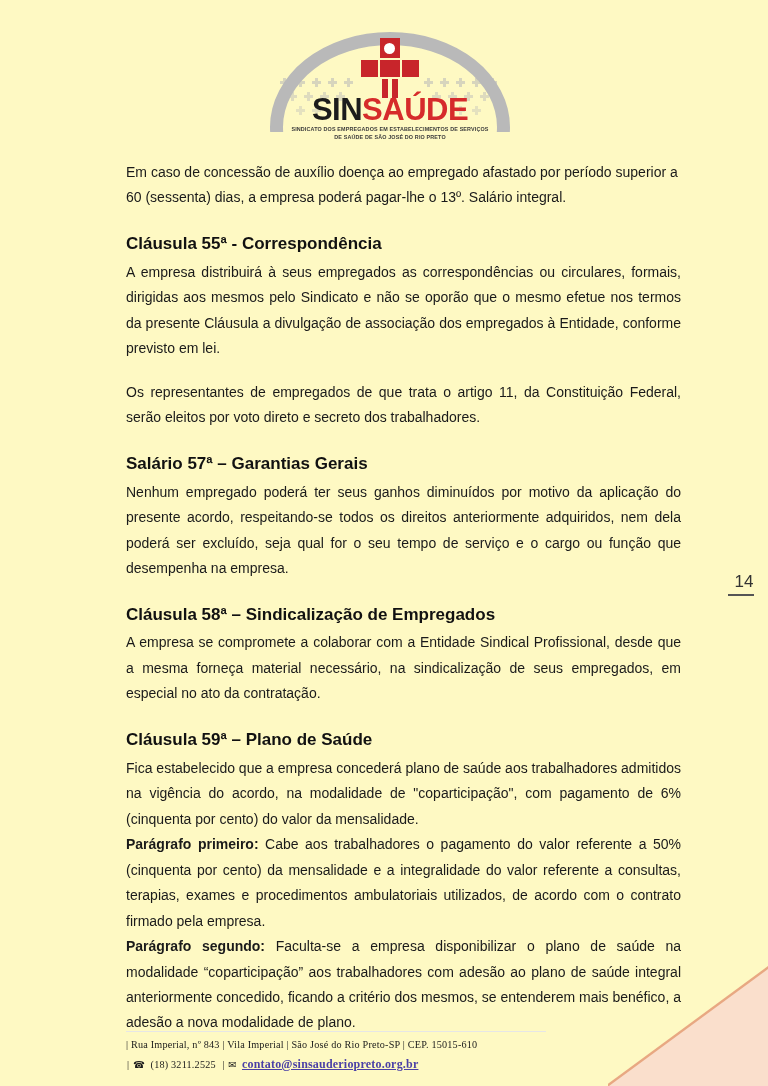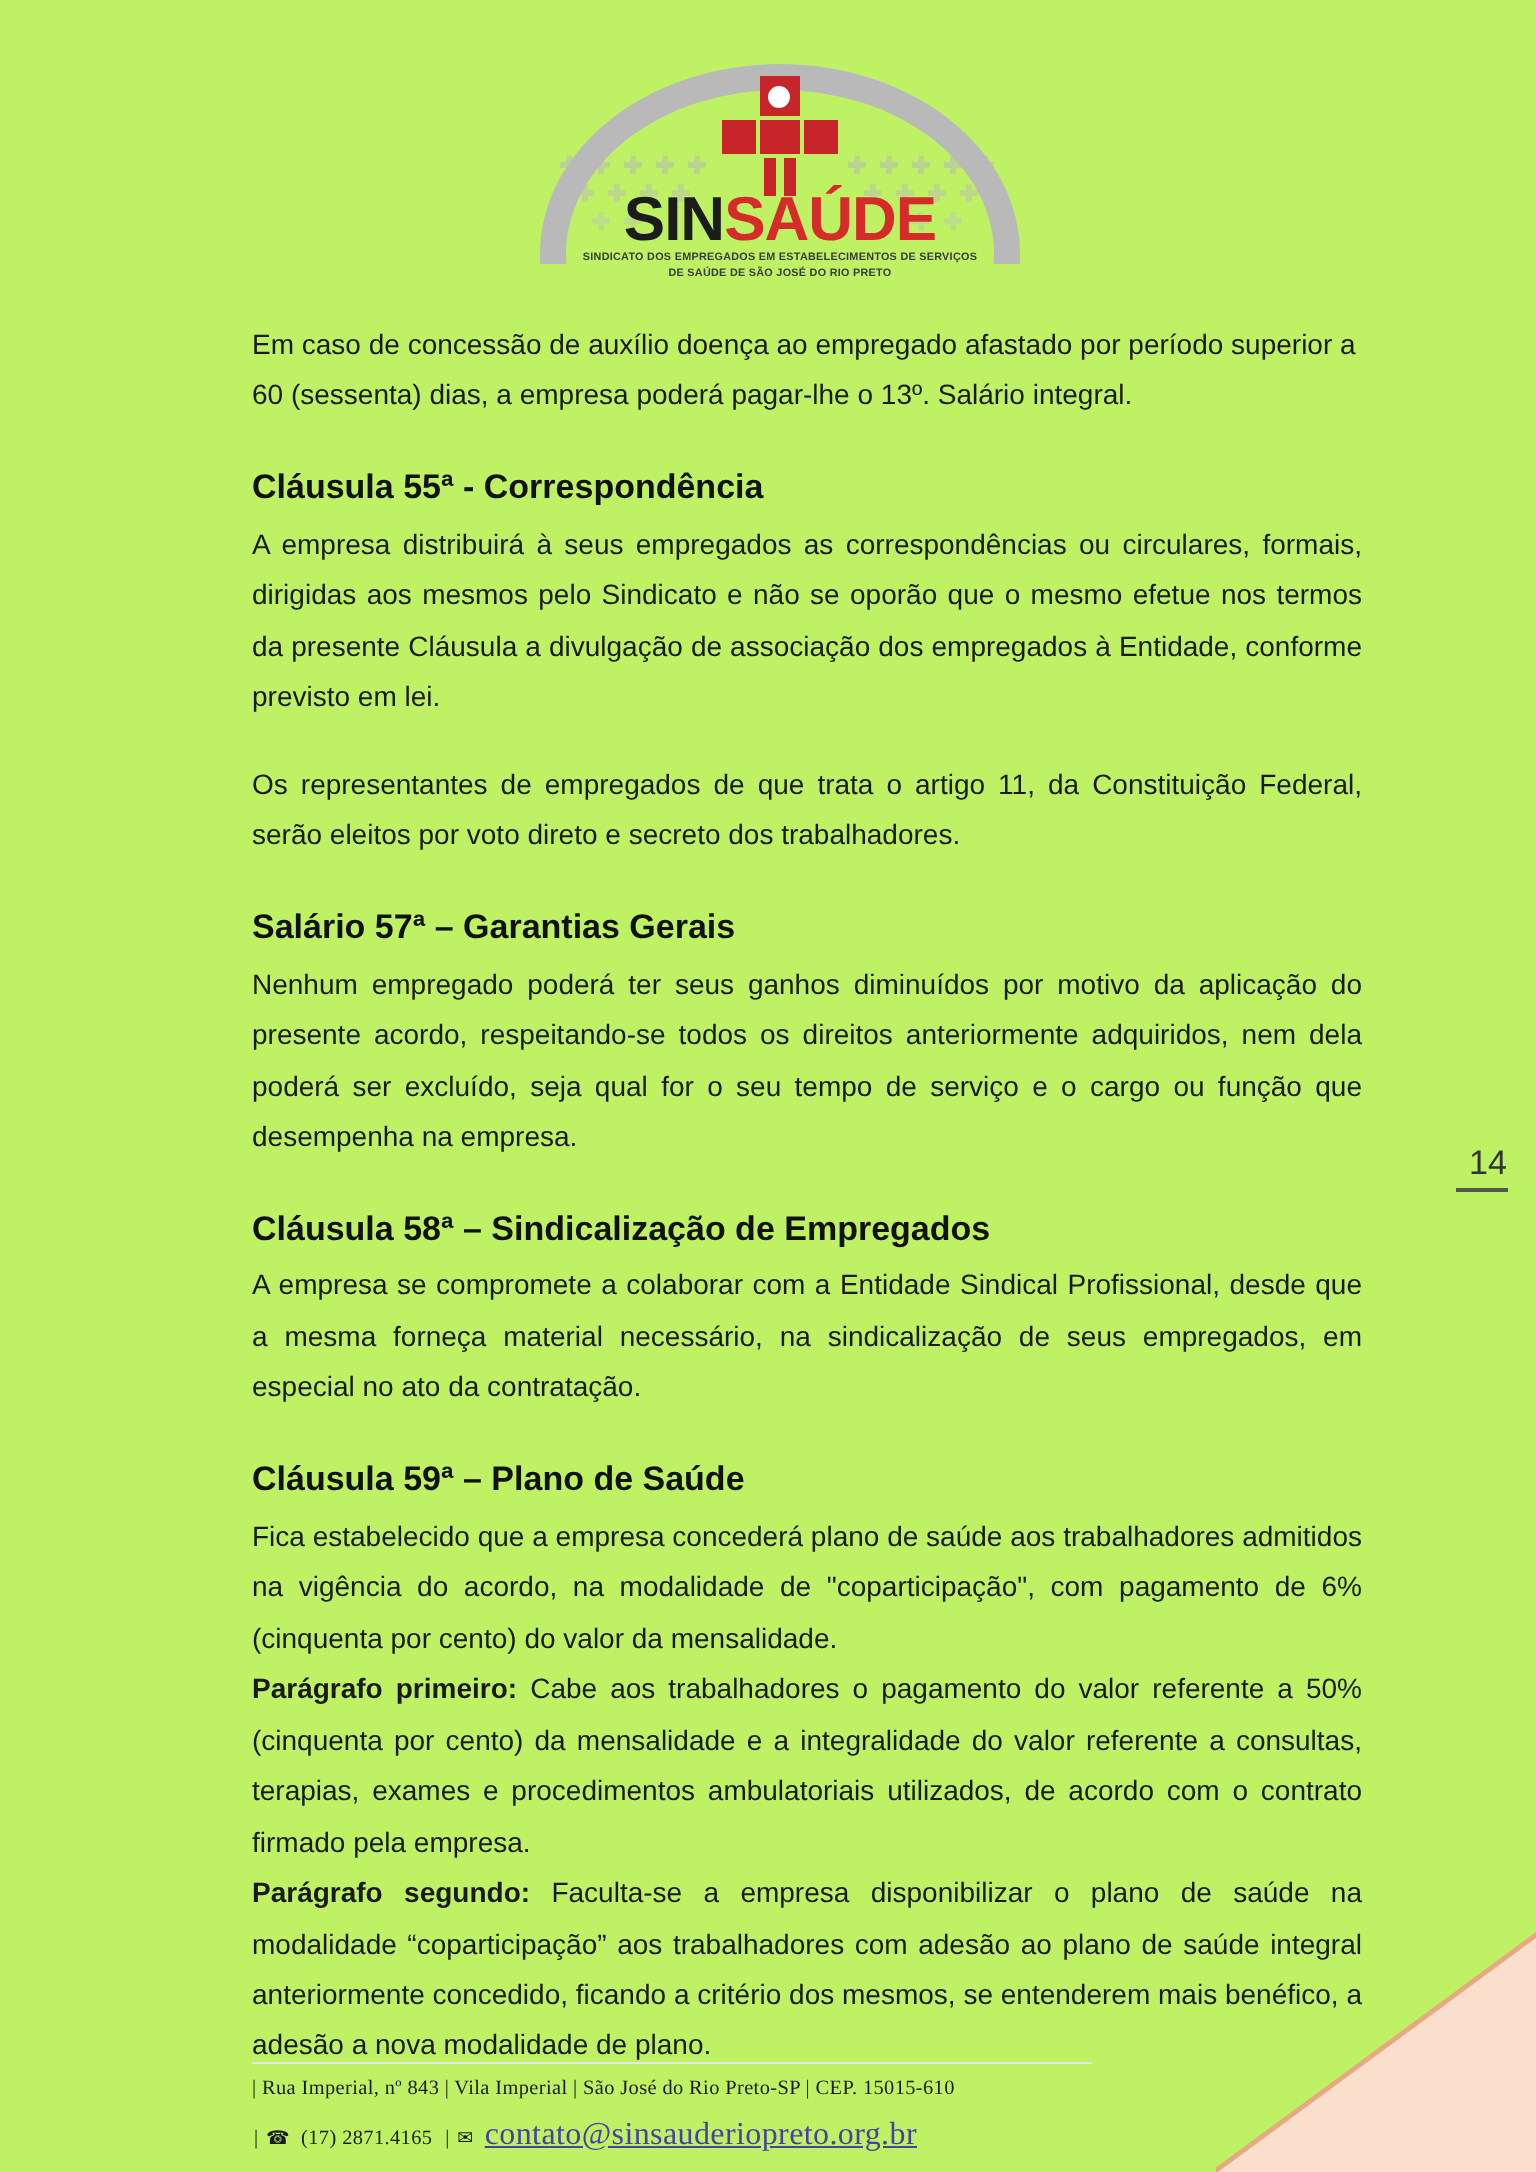--- a/index.html
+++ b/index.html
@@ -7,21 +7,21 @@
     padding: 0;
     background: #ffffff;
   }
   body {
     font-family: "Liberation Sans", sans-serif;
   }
   .page {
     position: relative;
     width: 768px;
     height: 1086px;
-    background: #bef264;
+    background: #fef9c3;
     overflow: hidden;
     box-sizing: border-box;
   }
 
   
   .header {
     position: absolute;
     left: 0;
     top: 0;
     width: 768px;
@@ -221,22 +221,22 @@
     padding: 0 1px;
   }
   .footer .ico {
     font-family: "DejaVu Sans", sans-serif;
     font-size: 9.5px;
     color: #1a1a1a;
   }
   .footer .mail-link {
     color: #4a3fa6;
     text-decoration: underline;
-    font-weight: normal;
-    font-size: 16px;
+    font-weight: bold;
+    font-size: 12px;
   }
   .footer-row2 {
     white-space: nowrap;
   }
   .footer-row1 {
     white-space: nowrap;
   }
 </style>
 </head>
 <body>
@@ -367,16 +367,16 @@
   <div class="page-num-rule"></div>
 
   <div class="corner-deco">
     <span class="tri-line"></span>
     <span class="tri-fill"></span>
   </div>
 
   <div class="footer-rule"></div>
   <div class="footer">
     <div class="footer-row1">| Rua Imperial, nº 843  |  Vila Imperial  |  São José do Rio Preto-SP  | CEP. 15015-610</div>
-    <div class="footer-row2"><span class="sep">|</span>&nbsp;<span class="ico">☎</span>&nbsp;&nbsp;<span>(17) 2871.4165</span>&nbsp;&nbsp;<span class="sep">|</span>&nbsp;<span class="ico">✉</span>&nbsp;&nbsp;<a class="mail-link" href="#">contato@sinsauderiopreto.org.br</a></div>
+    <div class="footer-row2"><span class="sep">|</span>&nbsp;<span class="ico">☎</span>&nbsp;&nbsp;<span>(18) 3211.2525</span>&nbsp;&nbsp;<span class="sep">|</span>&nbsp;<span class="ico">✉</span>&nbsp;&nbsp;<a class="mail-link" href="#">contato@sinsauderiopreto.org.br</a></div>
   </div>
 
 </div>
 
 </body></html>

